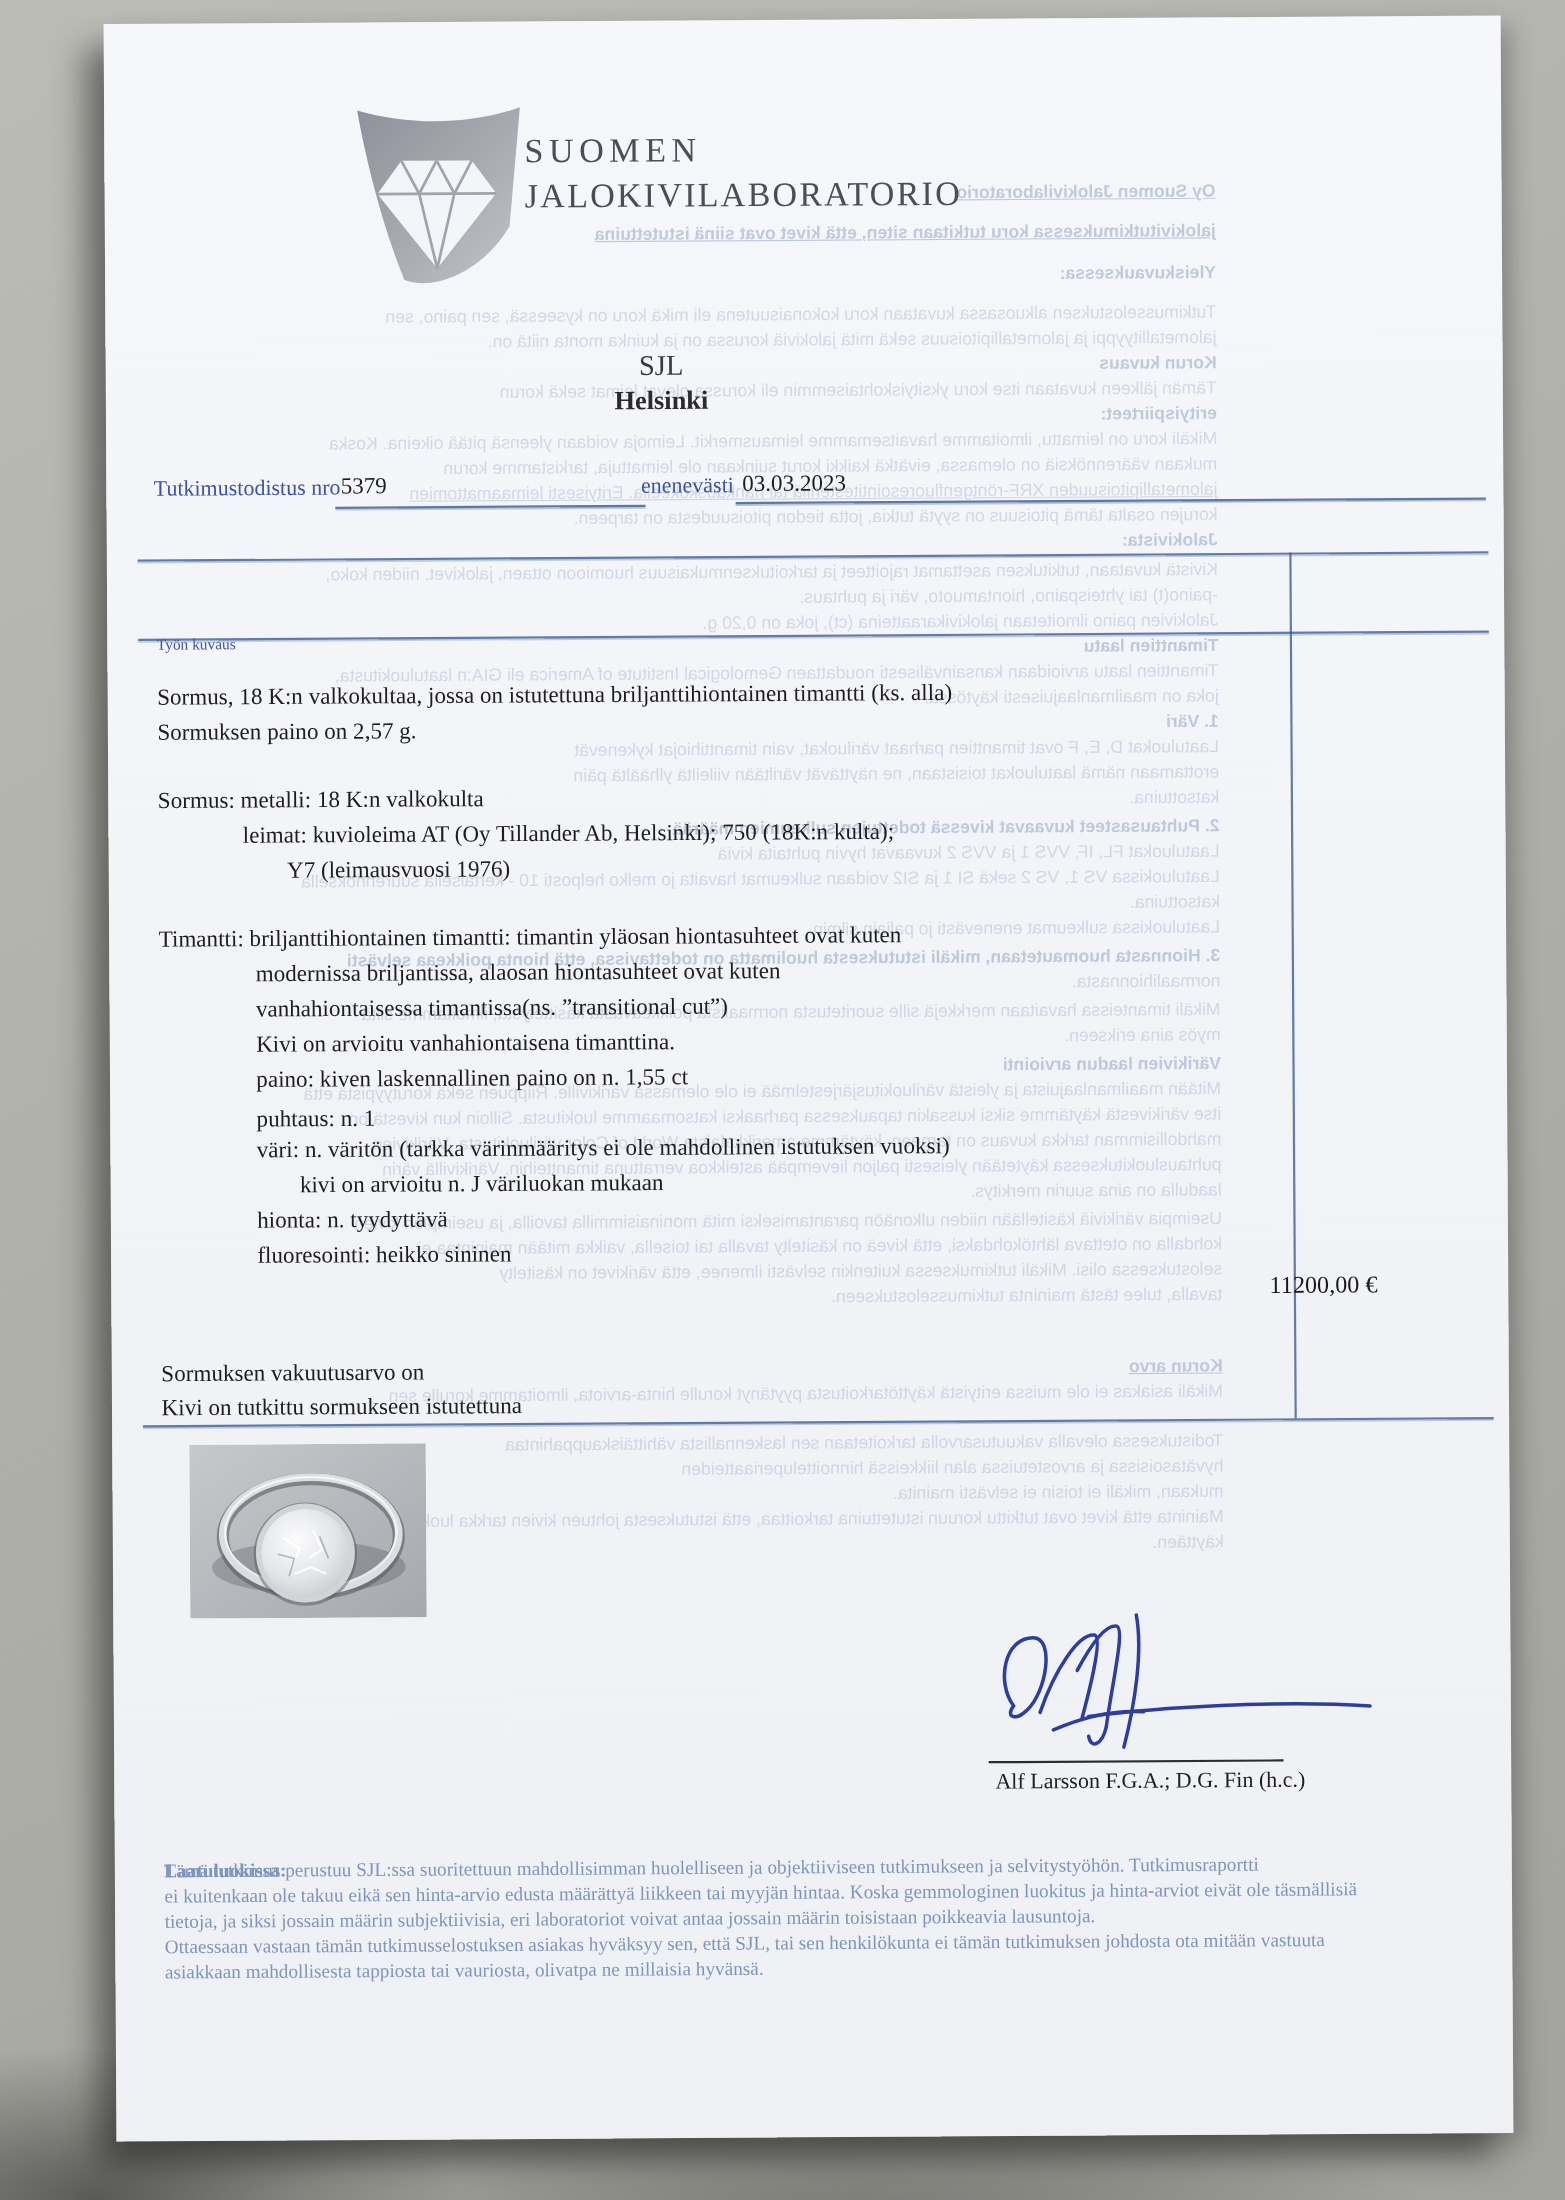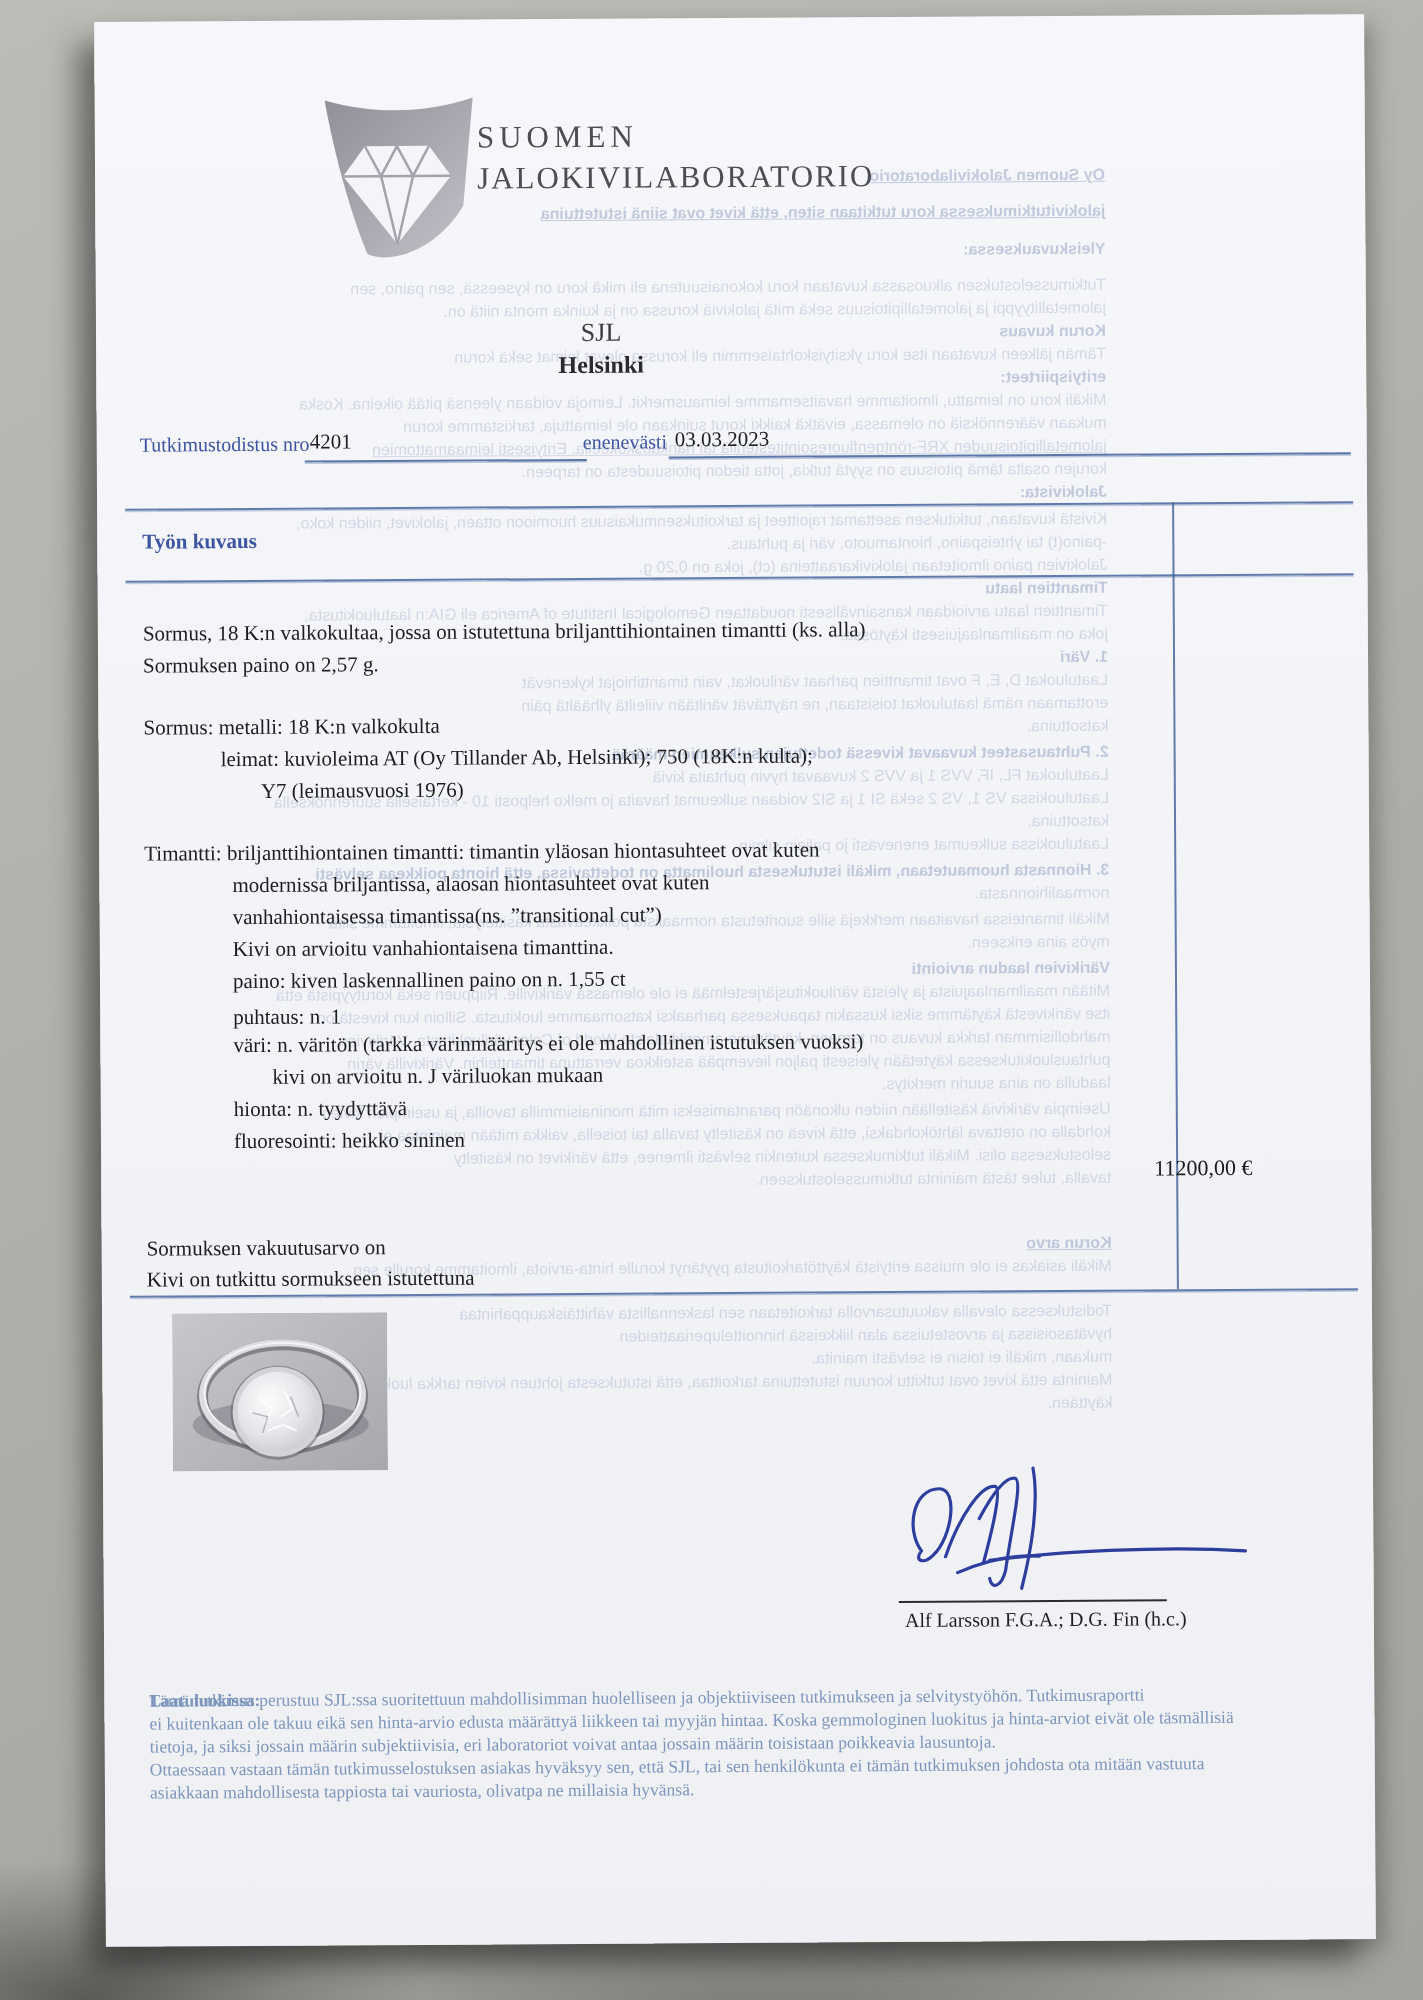--- a/index.html
+++ b/index.html
@@ -40,21 +40,21 @@
   .cert-label{left:43px;top:412px;}
   .cert-number{left:213px;top:409px;}
   .date-label{left:486px;top:412px;}
   .date-value{left:578px;top:409px;}
   .u1{left:208px;top:440px;width:282px;}
   .u2{left:572px;top:438px;width:682px;}
   .blue-underline{height:0;border-top:2px solid rgba(64,98,155,.85);box-shadow:0 1.5px 0 rgba(95,125,175,.4);}
   .rule{left:28px;width:1228px;height:0;border-top:2px solid rgba(60,93,150,.8);box-shadow:0 1.5px 0 rgba(95,125,175,.35);}
   .ruleA{top:487px;} .ruleB{top:559px;} .ruleC{top:1274px;}
   .vrule{left:1075px;top:487px;height:787px;width:0;border-left:2px solid rgba(60,93,150,.8);}
-  .work-label{left:45px;top:508px;font-size:21px;color:var(--accent-blue);font-weight:bold;}
+  .work-label{left:45px;top:558px;font-size:14px;color:var(--accent-blue);}
   
   .body-line{font-size:21px;color:#1d1d21;white-space:nowrap;}
   .price{left:1053px;top:1140px;font-size:22px;color:#1b1b1f;}
   .val-label{left:45px;top:1215px;font-size:21px;color:#1d1d21;}
   .note{left:45px;top:1246px;font-size:21px;color:#1d1d21;}
   
   .photo{left:70px;top:1292px;width:215px;height:158px;}
   
   .sig{left:790px;top:1438px;width:370px;height:150px;}
   .sig-underline{left:795px;top:1584px;width:268px;height:0;border-top:2px solid #2b2b30;}
@@ -142,21 +142,21 @@
         <line x1="80" y1="52" x2="96" y2="82"></line>
       </g>
     </svg>
 
     <div class="org1">SUOMEN</div>
     <div class="org2">JALOKIVILABORATORIO</div>
     <div class="sjl">SJL</div>
     <div class="city">Helsinki</div>
 
     <div class="meta-label cert-label">Tutkimustodistus nro</div>
-    <div class="meta-value cert-number">4201</div>
+    <div class="meta-value cert-number">5379</div>
     <div class="blue-underline u1"></div>
     <div class="meta-label date-label">enenevästi</div>
     <div class="meta-value date-value">03.03.2023</div>
     <div class="blue-underline u2"></div>
 
     <div class="rule ruleA"></div>
     <div class="work-label">Työn kuvaus</div>
     <div class="rule ruleB"></div>
     <div class="rule ruleC"></div>
     <div class="vrule"></div>

